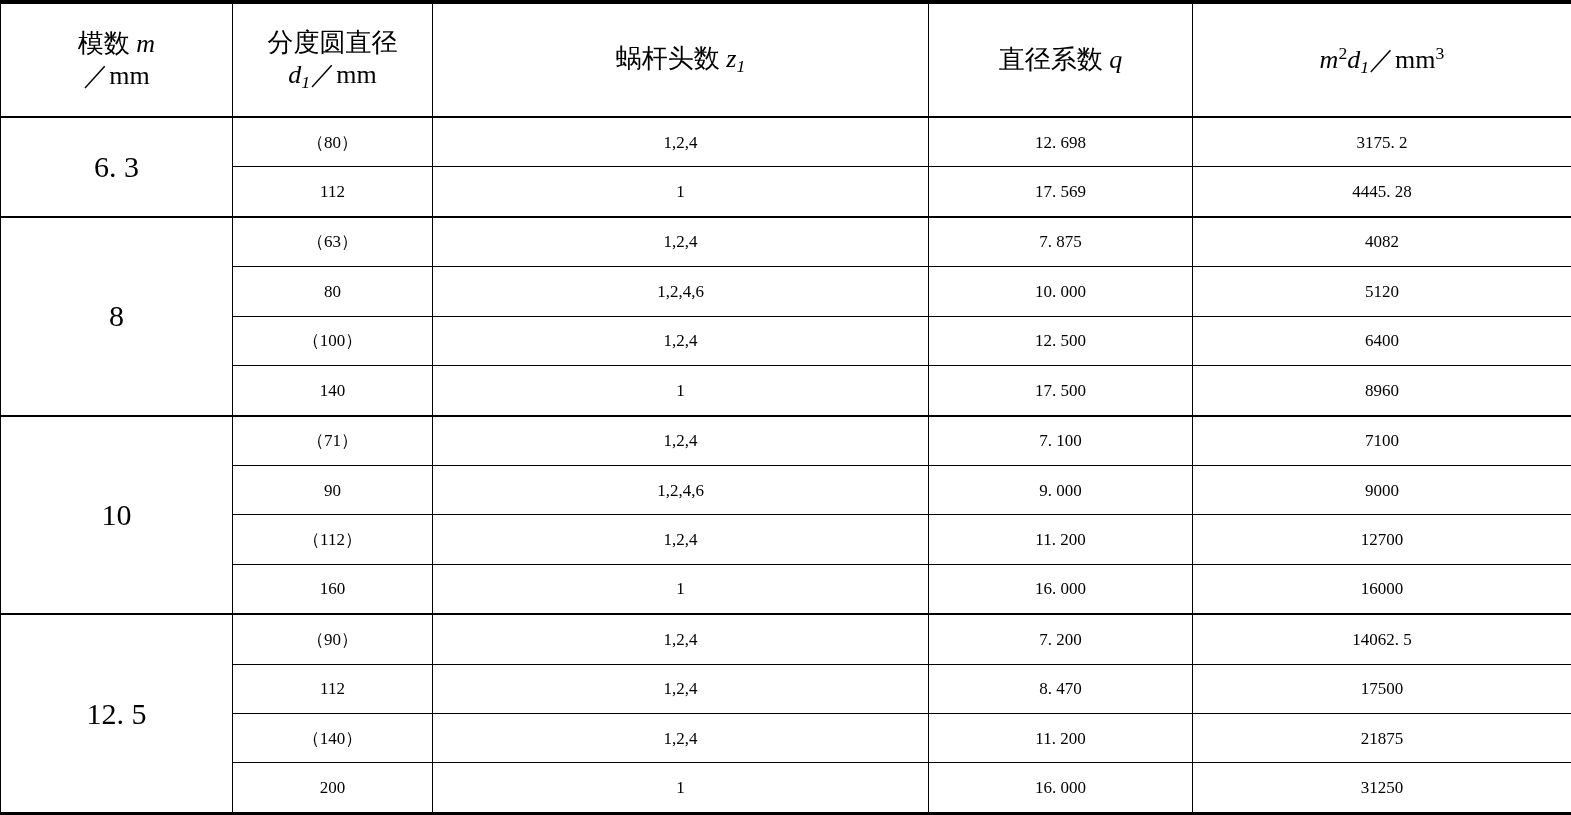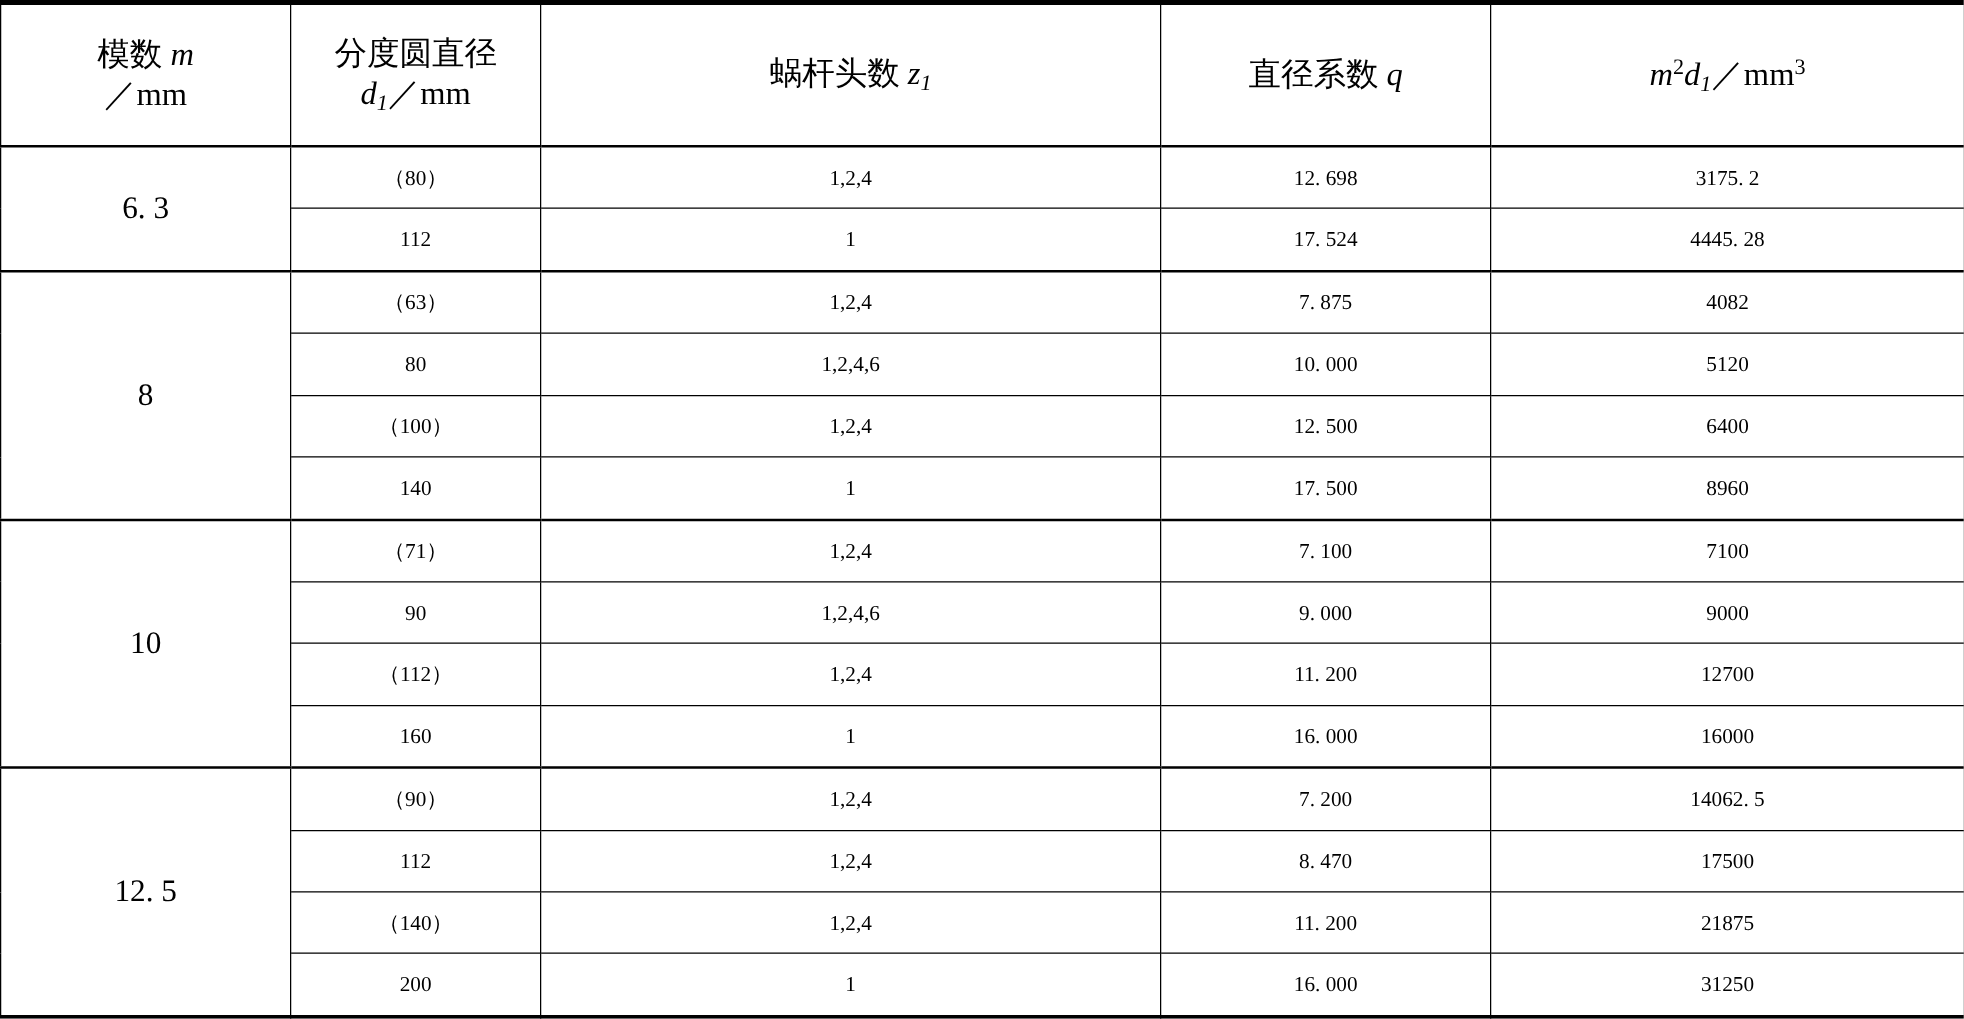--- a/index.html
+++ b/index.html
@@ -54,21 +54,21 @@
     font-size: 26px;
   }
   thead td .hdr-line { display: block; }
   .ital { font-style: italic; font-family: "Liberation Serif", serif; }
   .sub { font-size: 0.68em; vertical-align: -0.28em; font-style: italic; }
   .supn { font-size: 0.68em; vertical-align: 0.5em; }
 
   tbody td { height: 48px; font-size: 17px; }
   td.mcol {
     border-right: 1px solid #000000;
-    font-size: 25px;
+    font-size: 30px;
     margin-left: 28px;
   }
   
   tr.group-start > td { border-top: 2px solid #000000; }
 
   .nowrap { white-space: nowrap; }
 </style>
 </head>
 <body>
 
@@ -107,21 +107,21 @@
       <tr class="group-start">
         <td class="mcol" rowspan="2">6. 3</td>
         <td>（80）</td>
         <td>1,2,4</td>
         <td>12. 698</td>
         <td>3175. 2</td>
       </tr>
       <tr>
         <td>112</td>
         <td>1</td>
-        <td>17. 524</td>
+        <td>17. 569</td>
         <td>4445. 28</td>
       </tr>
 
       <tr class="group-start">
         <td class="mcol" rowspan="4">8</td>
         <td>（63）</td>
         <td>1,2,4</td>
         <td>7. 875</td>
         <td>4082</td>
       </tr>

